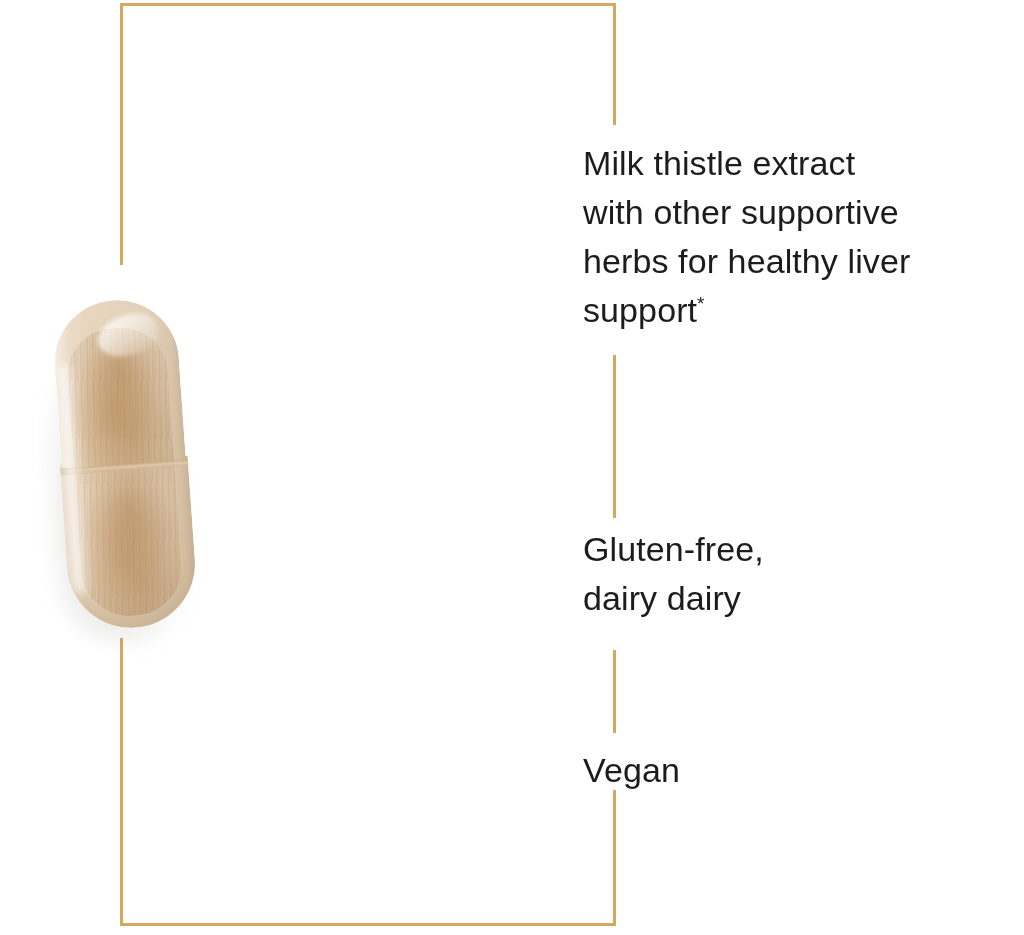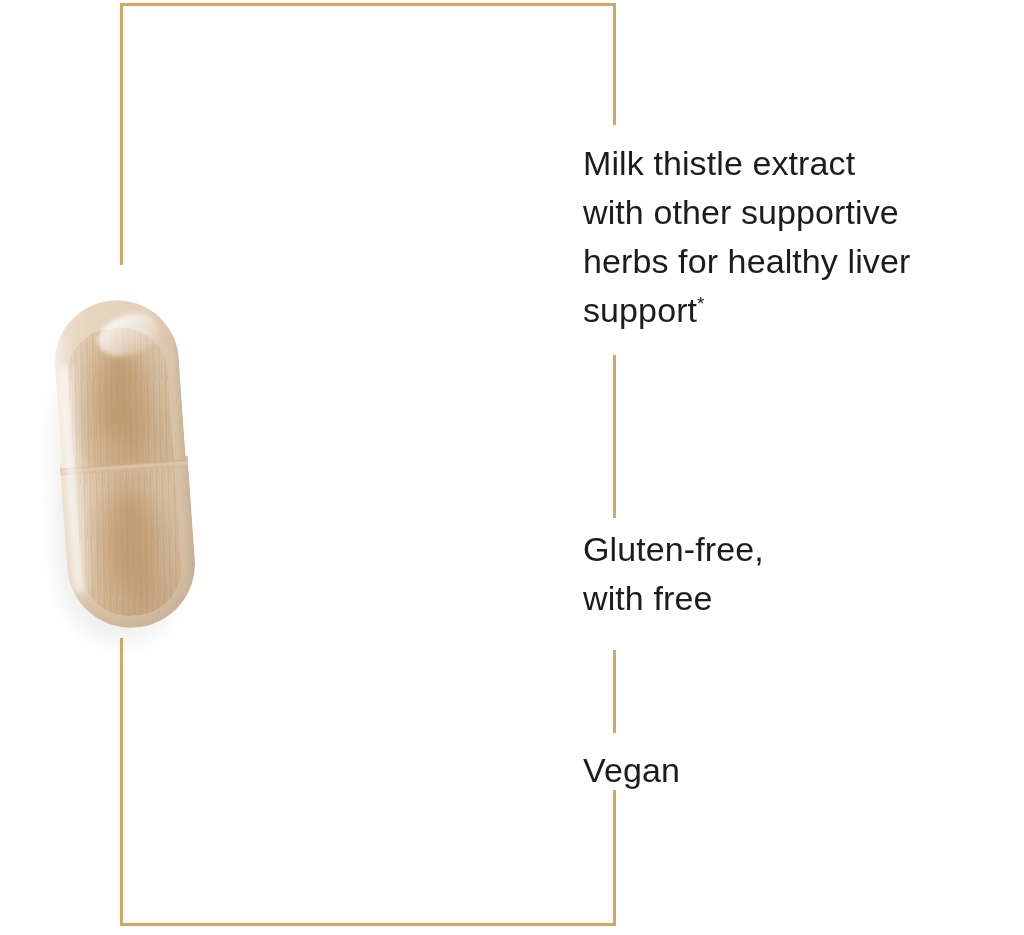--- a/index.html
+++ b/index.html
@@ -221,17 +221,17 @@
       <div id="capsule-gloss-left"></div>
     </div>
   </div>
 
   <div class="feature" id="feature-0"><span>Milk thistle extract
 with other supportive
 herbs for healthy liver
 support</span><span class="footnote-mark">*</span></div>
 
   <div class="feature" id="feature-1"><span>Gluten-free,
-with free</span></div>
+dairy dairy</span></div>
 
   <div class="feature" id="feature-2"><span>Vegan</span></div>
 
 </div>
 
 </body></html>

